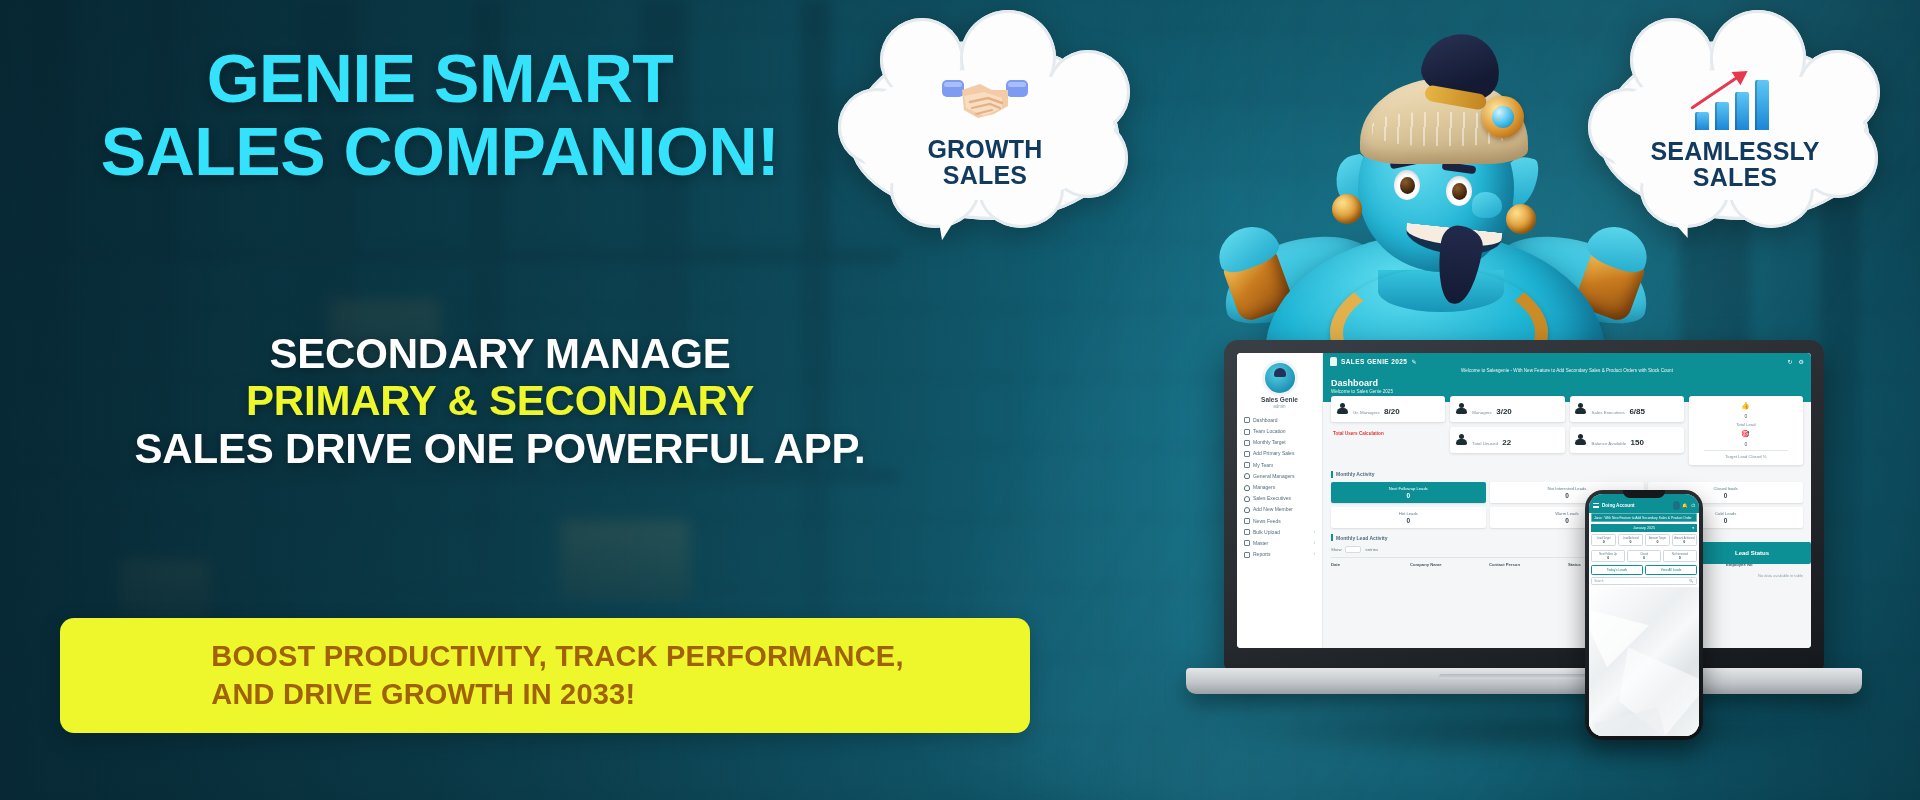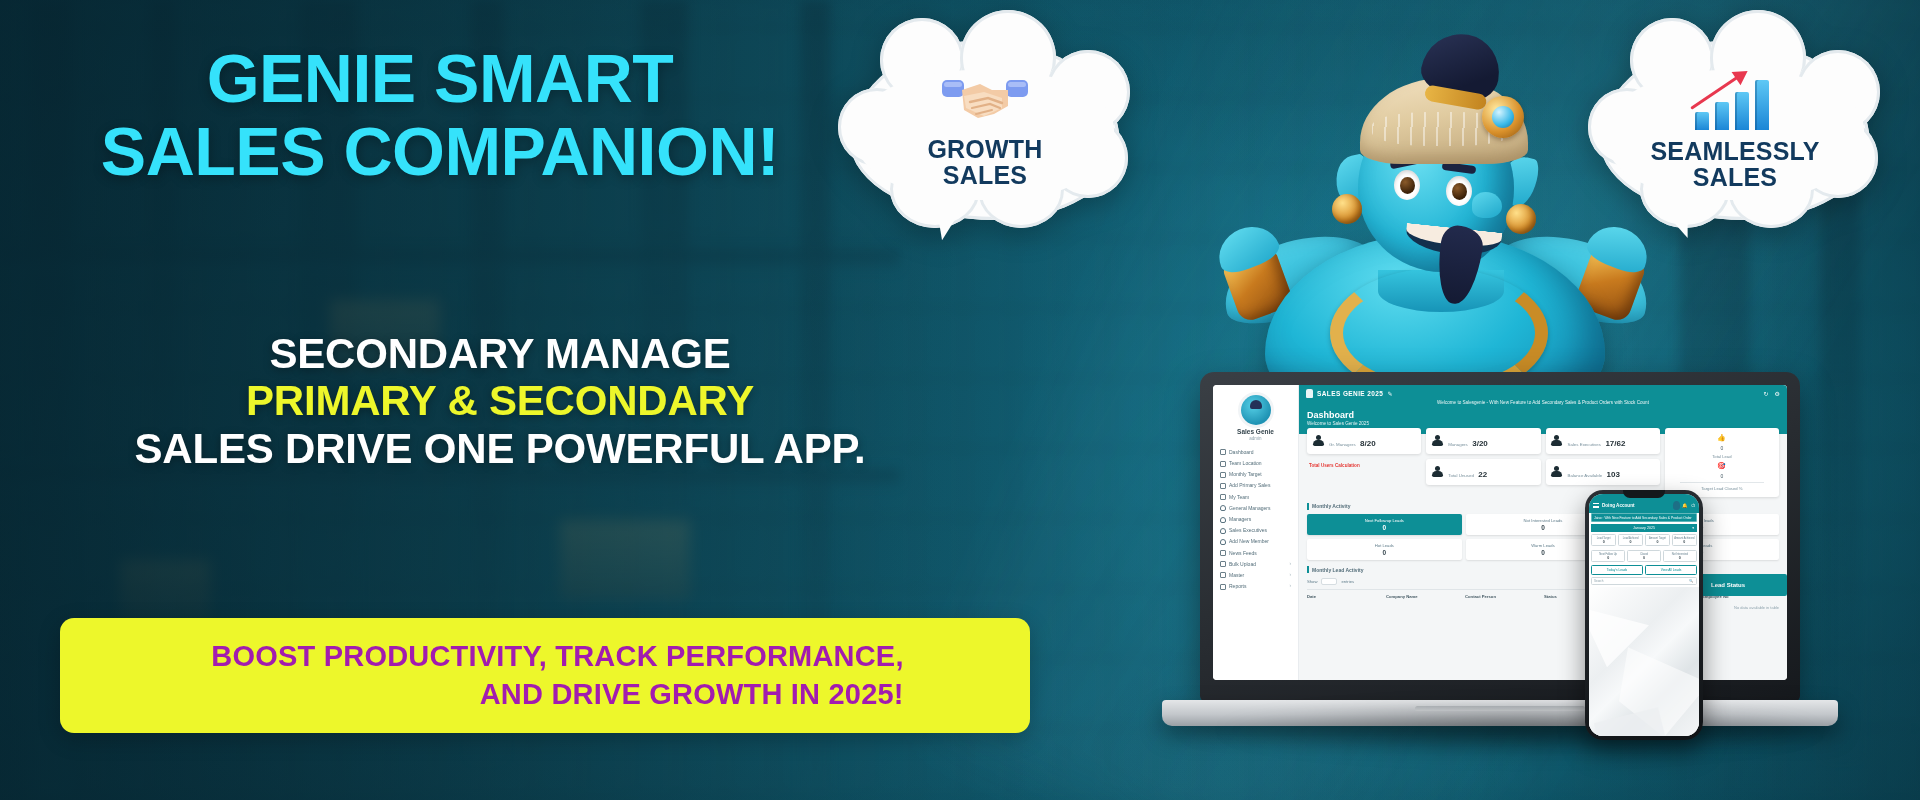--- a/index.html
+++ b/index.html
@@ -90,22 +90,22 @@
 
   .cta {
     position:absolute; left:60px; top:618px;
     width:970px; height:115px;
     background:#edf72b;
     border-radius:14px;
     display:flex; align-items:center; justify-content:center;
     box-shadow:0 6px 22px rgba(0,0,0,.22);
   }
   .cta-text {
-    text-align:right;
-    color:#a21caf;
+    text-align:left;
+    color:#a16207;
     font-size:29px;
     font-weight:800;
     line-height:1.28;
     letter-spacing:.2px;
     margin-left:25px;
   }
   .cta-text span { display:block; white-space:nowrap; }
 
   
   .art { position:absolute; left:960px; top:0; width:960px; height:800px; z-index:5; }
@@ -304,21 +304,21 @@
     left:204px; top:358px; width:52px; height:52px; border-radius:50%;
     background:radial-gradient(circle at 34% 30%, #ffe79c, #d59a2c 55%, #8d5a12);
     box-shadow:0 3px 8px rgba(0,0,0,.3);
   }
   .g-pendant::after {
     content:""; position:absolute; left:14px; top:14px; width:24px; height:24px;
     border-radius:50%; border:3px solid rgba(140,90,20,.65);
   }
 
   
-  .laptop { position:absolute; left:240px; top:340px; width:528px; height:400px;margin-top:32px; }
+  .laptop { position:absolute; left:264px; top:340px; width:528px; height:400px; }
   .lid {
     position:absolute; left:0; top:0; width:600px; height:330px;
     background:linear-gradient(160deg,#3a3f45,#16191d);
     border-radius:14px 14px 6px 6px;
     padding:13px 13px 22px 13px;
     box-shadow:0 14px 34px rgba(0,0,0,.42);
   }
   .screen {
     width:100%; height:100%;
     background:#ffffff;
@@ -545,21 +545,21 @@
 
     <div class="subhead">
       <span class="sh-line">SECONDARY MANAGE</span>
       <span class="sh-line sh-hi">PRIMARY &amp; SECONDARY</span>
       <span class="sh-line">SALES DRIVE ONE POWERFUL APP.</span>
     </div>
 
     <div class="cta">
       <div class="cta-text">
         <span>BOOST PRODUCTIVITY, TRACK PERFORMANCE,</span>
-        <span>AND DRIVE GROWTH IN 2025!</span>
+        <span>AND DRIVE GROWTH IN 2033!</span>
       </div>
     </div>
 
   </div>
 
   <div class="art">
 
     <div class="bubble" id="bubble-primary">
       <div class="cloud"></div>
       <div class="lobe" style="left:-12px; top:48px;  width:78px;  height:78px;"></div>
@@ -763,28 +763,28 @@
                       <span class="kpi-val">22</span>
                     </span>
                   </div>
                 </div>
 
                 <div class="kpi-col">
                   <div class="kpi">
                     <span class="kpi-ico"></span>
                     <span class="kpi-txt">
                       <span class="kpi-label">Sales Executives</span>
-                      <span class="kpi-val">17/62</span>
+                      <span class="kpi-val">6/85</span>
                     </span>
                   </div>
                   <div class="kpi">
                     <span class="kpi-ico"></span>
                     <span class="kpi-txt">
                       <span class="kpi-label">Balance Available</span>
-                      <span class="kpi-val">103</span>
+                      <span class="kpi-val">150</span>
                     </span>
                   </div>
                 </div>
 
                 <div class="lead-card">
                   <span class="lc-emoji">👍</span>
                   <span class="lc-num">0</span>
                   <span class="lc-lab">Total Lead</span>
                   <span class="lc-emoji">🎯</span>
                   <span class="lc-num">0</span>

